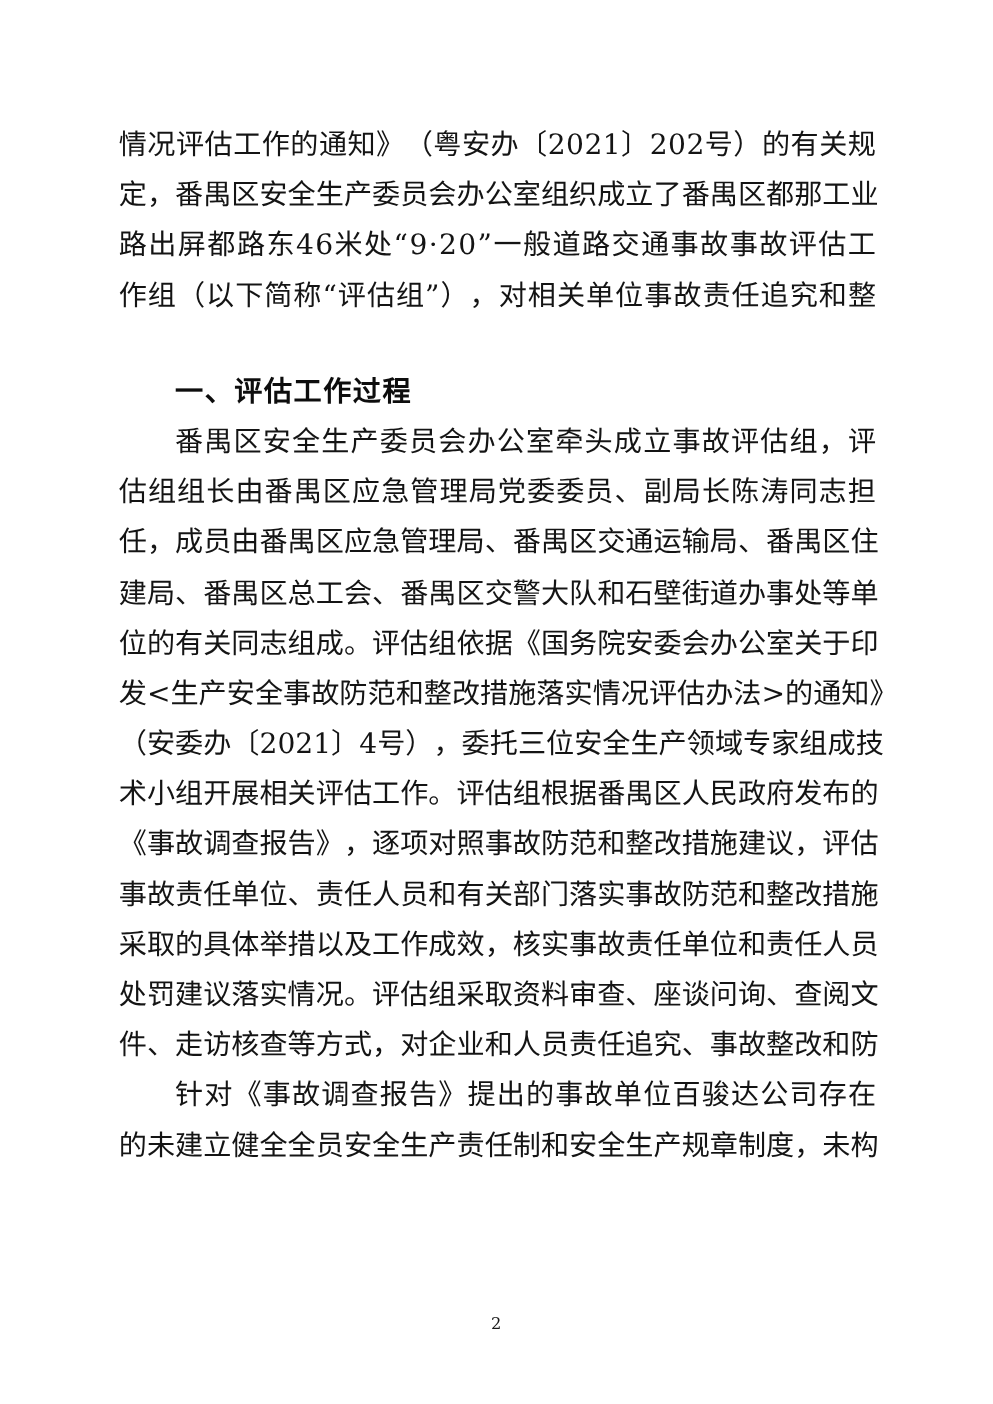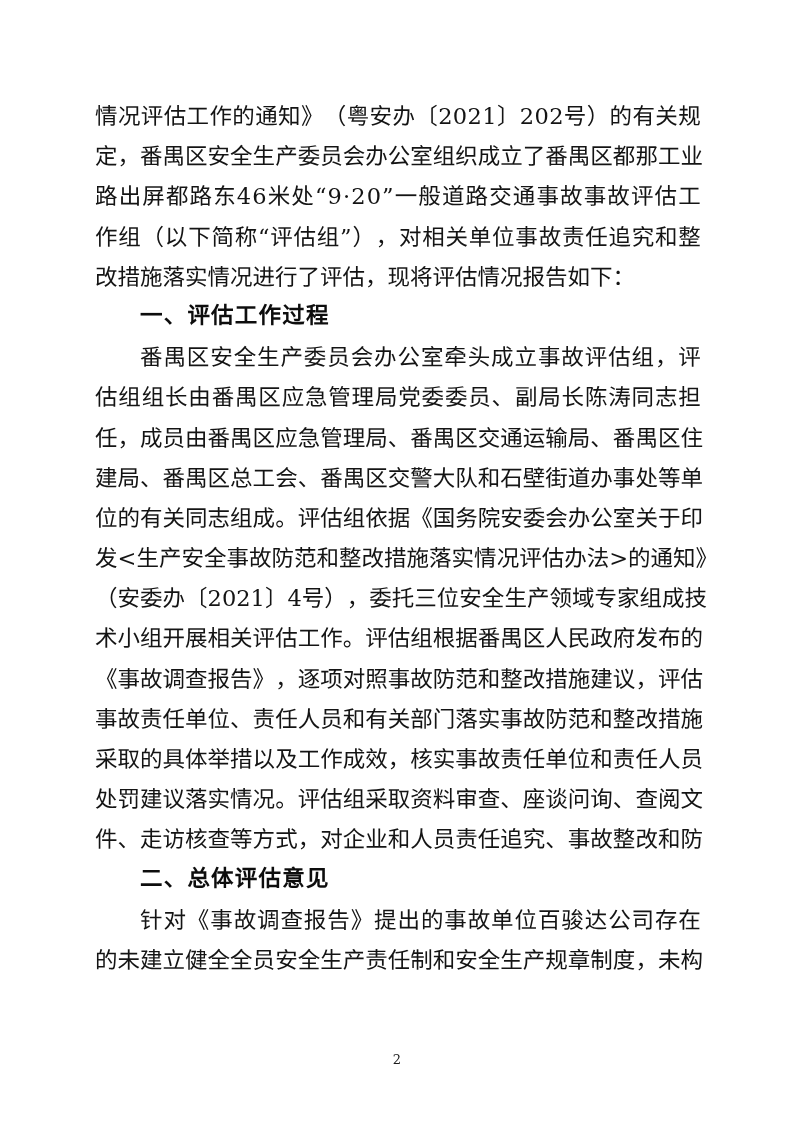--- a/index.html
+++ b/index.html
@@ -56,29 +56,30 @@
   .line.last {
     display: block;
     text-align: left;
   }
   
   .indent {
     padding-left: 45px;
   }
   .heading {
     display: block;
-    font-family: Liberation Mono, monospace;
+    font-family: Liberation Serif, serif;
     font-weight: bold;
     font-size: 22.5px;
     line-height: 40.2px;
     height: 40.2px;
     letter-spacing: 1.2px;
     padding-left: 45px;
     color: #0d0d0d;
     white-space: nowrap;
+    margin-top: 37px;
   }
   .page-number {
     position: absolute;
     left: 0;
     right: 0;
     top: 1052px;
     text-align: center;
     font-family: "DejaVu Serif", "Liberation Serif", serif;
     font-size: 13px;
     color: #1a1a1a;
@@ -205,21 +206,20 @@
           <span>位</span>
           <span>事</span>
           <span>故</span>
           <span>责</span>
           <span>任</span>
           <span>追</span>
           <span>究</span>
           <span>和</span>
           <span>整</span>
         </span>
-      <span class="line last">改措施落实情况进行了评估，现将评估情况报告如下：</span>
     </div>
 
     <span class="heading">一、评估工作过程</span>
 
     <div class="para">
       <span class="line indent j" style="padding-left: 45px;">
           <span>番</span>
           <span>禺</span>
           <span>区</span>
           <span>安</span>
@@ -589,21 +589,20 @@
           <span>、</span>
           <span>事</span>
           <span>故</span>
           <span>整</span>
           <span>改</span>
           <span>和</span>
           <span>防</span>
         </span>
     </div>
 
-    <span class="heading">二、总体评估意见</span>
 
     <div class="para">
       <span class="line indent j" style="padding-left: 45px;">
           <span>针</span>
           <span>对</span>
           <span>《</span>
           <span>事</span>
           <span>故</span>
           <span>调</span>
           <span>查</span>

